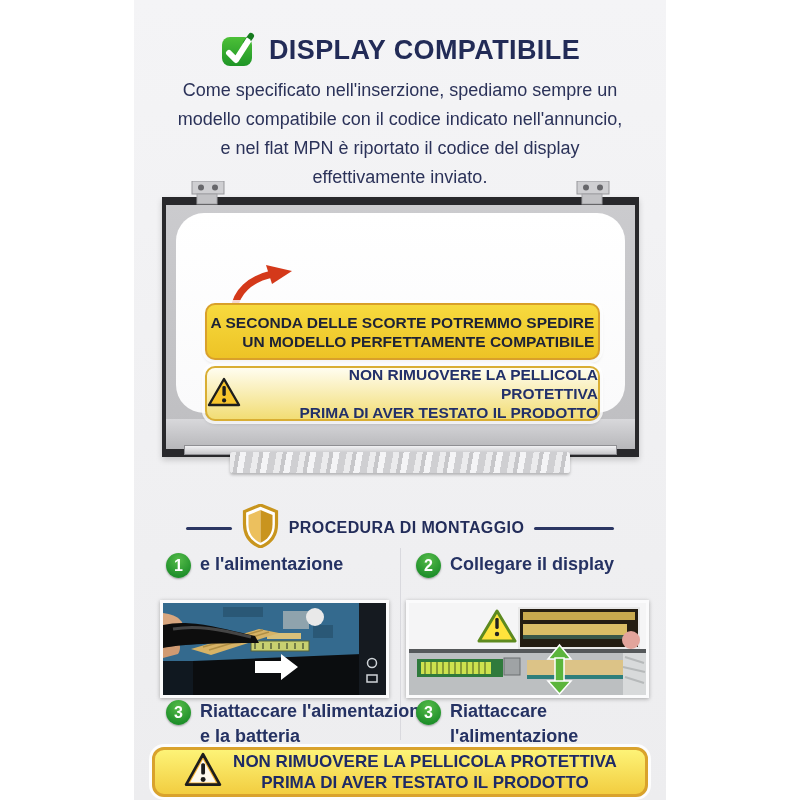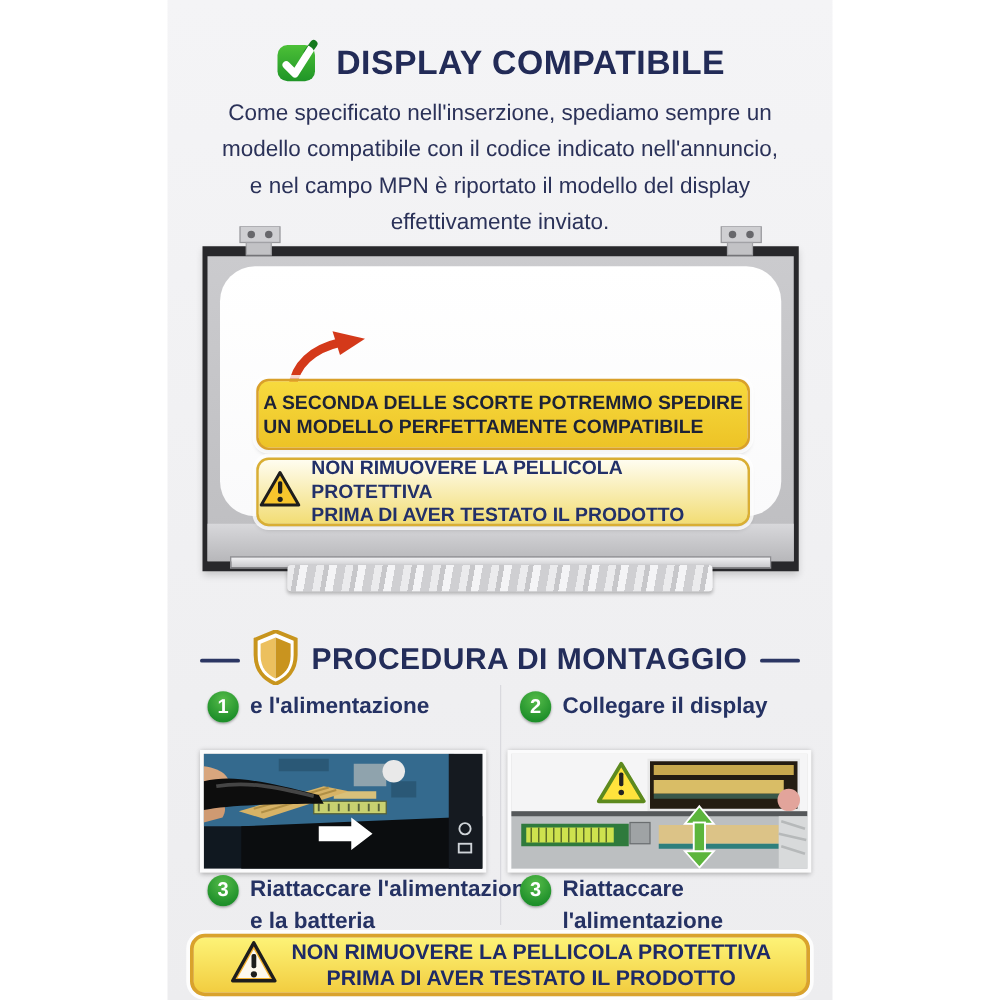--- a/index.html
+++ b/index.html
@@ -32,34 +32,34 @@
   .bracket { position:absolute; top:-16px; width:34px; height:24px; }
   .bracket.left { left:29px; } .bracket.right { right:29px; }
   .lcd-foil { position:absolute; left:96px; top:452px; width:340px; height:21px;
               border-radius:3px; box-shadow:0 2px 3px rgba(0,0,0,.25);
               background:repeating-linear-gradient(100deg,#ebebed 0 6px,#c7c7ca 6px 10px,#f4f4f6 10px 16px,#cfcfd2 16px 23px); }
   .red-arrow { position:absolute; left:92px; top:264px; width:70px; height:48px; }
 
   
   .note { position:absolute; left:71px; width:395px; border-radius:10px;
           display:flex; align-items:center; justify-content:center; gap:8px;
-          text-align:left; font-weight:800; font-size:15.5px; line-height:19px;
+          text-align:right; font-weight:800; font-size:15.5px; line-height:19px;
           box-shadow:0 0 0 3px rgba(255,255,255,.8), 0 2px 4px rgba(0,0,0,.25); }
   .note-stock { top:303px; height:57px; color:#1d2236;
                 background:linear-gradient(180deg,#f7da3e,#edc326);
                 border:2px solid #d9a02a; }
   .note-film  { top:366px; height:55px; color:#223069;
                 background:linear-gradient(180deg,#fffdf0,#f2dd74);
                 border:2px solid #d9ae33; }
 
   
   .proc-title-row { position:absolute; top:506px; left:26px; width:480px; height:44px;
                     display:flex; align-items:center; justify-content:center; gap:10px; }
   .rule { height:3px; background:#2b3663; flex:1 1 auto; border-radius:2px; }
-  .proc-title { font-size:24px; font-weight:800; color:#232d5a; letter-spacing:.4px; white-space:nowrap; }
+  .proc-title { font-size:16px; font-weight:800; color:#232d5a; letter-spacing:.4px; white-space:nowrap; }
 
   .divider { position:absolute; left:266px; top:548px; width:1px; height:192px; background:#d9d9de; }
 
   .step { position:absolute; display:flex; align-items:flex-start; gap:9px; }
   .step-num { width:25px; height:25px; border-radius:50%; flex:0 0 auto; margin-top:1px;
               background:radial-gradient(circle at 50% 28%,#55bb49,#1e8f2a 75%);
               color:#ffffff; font-size:16px; font-weight:800;
               display:flex; align-items:center; justify-content:center;
               box-shadow:0 1px 2px rgba(0,0,0,.35); }
   .step-text { font-size:18px; font-weight:700; color:#253263; line-height:25px; }
@@ -103,21 +103,21 @@
           <path d="M26,13 L31,6" stroke="#157a1e" stroke-width="6" stroke-linecap="round" fill="none"></path>
           <path d="M9,23 L16,30 L30,8" stroke="#ffffff" stroke-width="6" stroke-linecap="round" stroke-linejoin="round" fill="none" clip-path="url(#chkclip)"></path>
         </svg>
       </span>
       <span class="title">DISPLAY COMPATIBILE</span>
     </div>
 
     <div class="intro">
       <div>Come specificato nell'inserzione, spediamo sempre un</div>
       <div>modello compatibile con il codice indicato nell'annuncio,</div>
-      <div>e nel campo MPN è riportato il modello del display</div>
+      <div>e nel flat MPN è riportato il codice del display</div>
       <div>effettivamente inviato.</div>
     </div>
 
     <div class="lcd">
       <span class="bracket left">
         <svg width="34" height="24" viewBox="0 0 34 24">
           <rect x="1" y="0" width="32" height="13" fill="#cfcfd2" stroke="#97979b"></rect>
           <circle cx="10" cy="6.5" r="3" fill="#67676b"></circle>
             <circle cx="24" cy="6.5" r="3" fill="#67676b"></circle>
           <rect x="6" y="13" width="20" height="10" fill="#c2c2c5" stroke="#a2a2a6"></rect>

